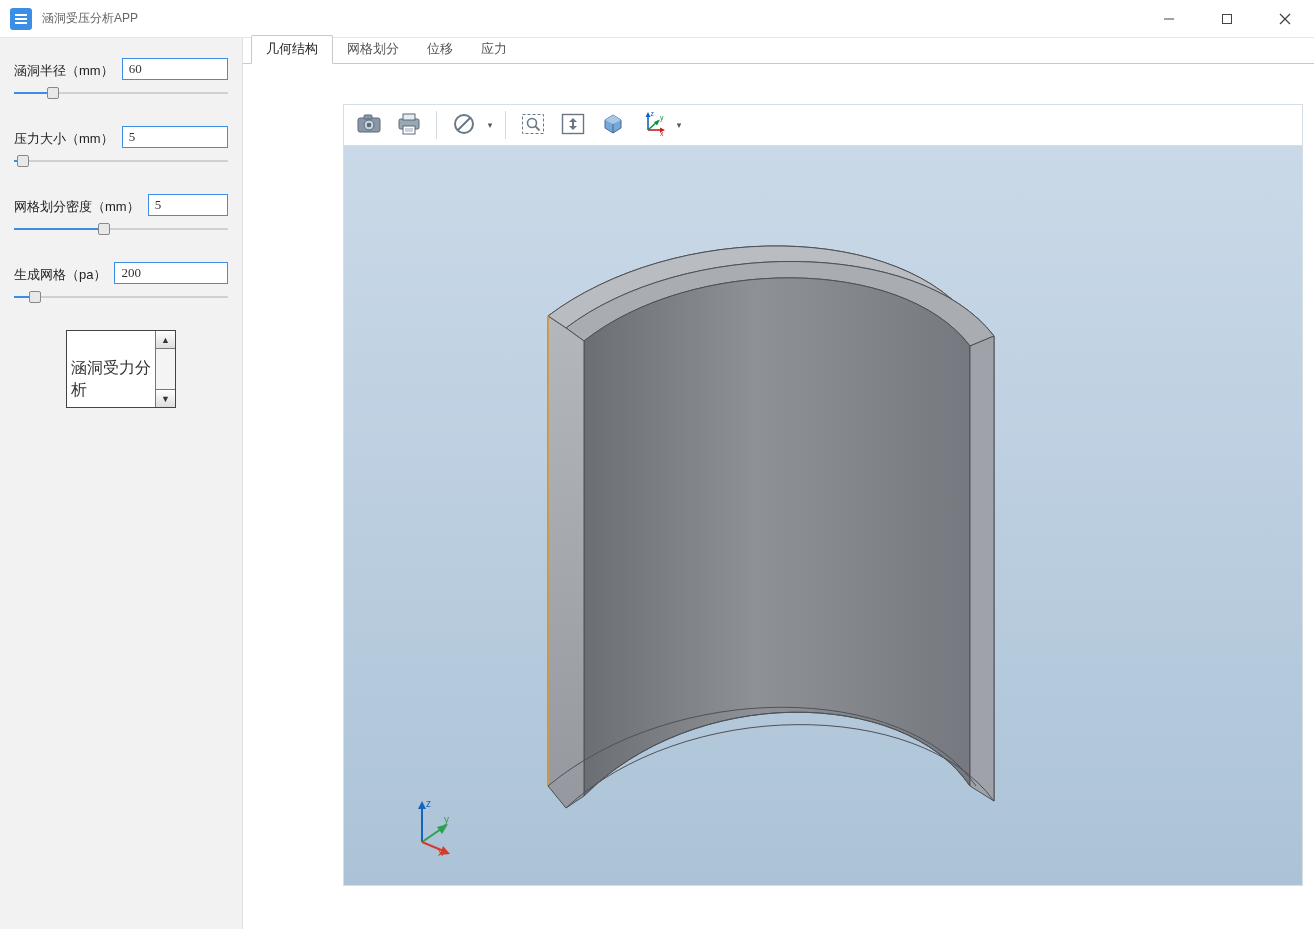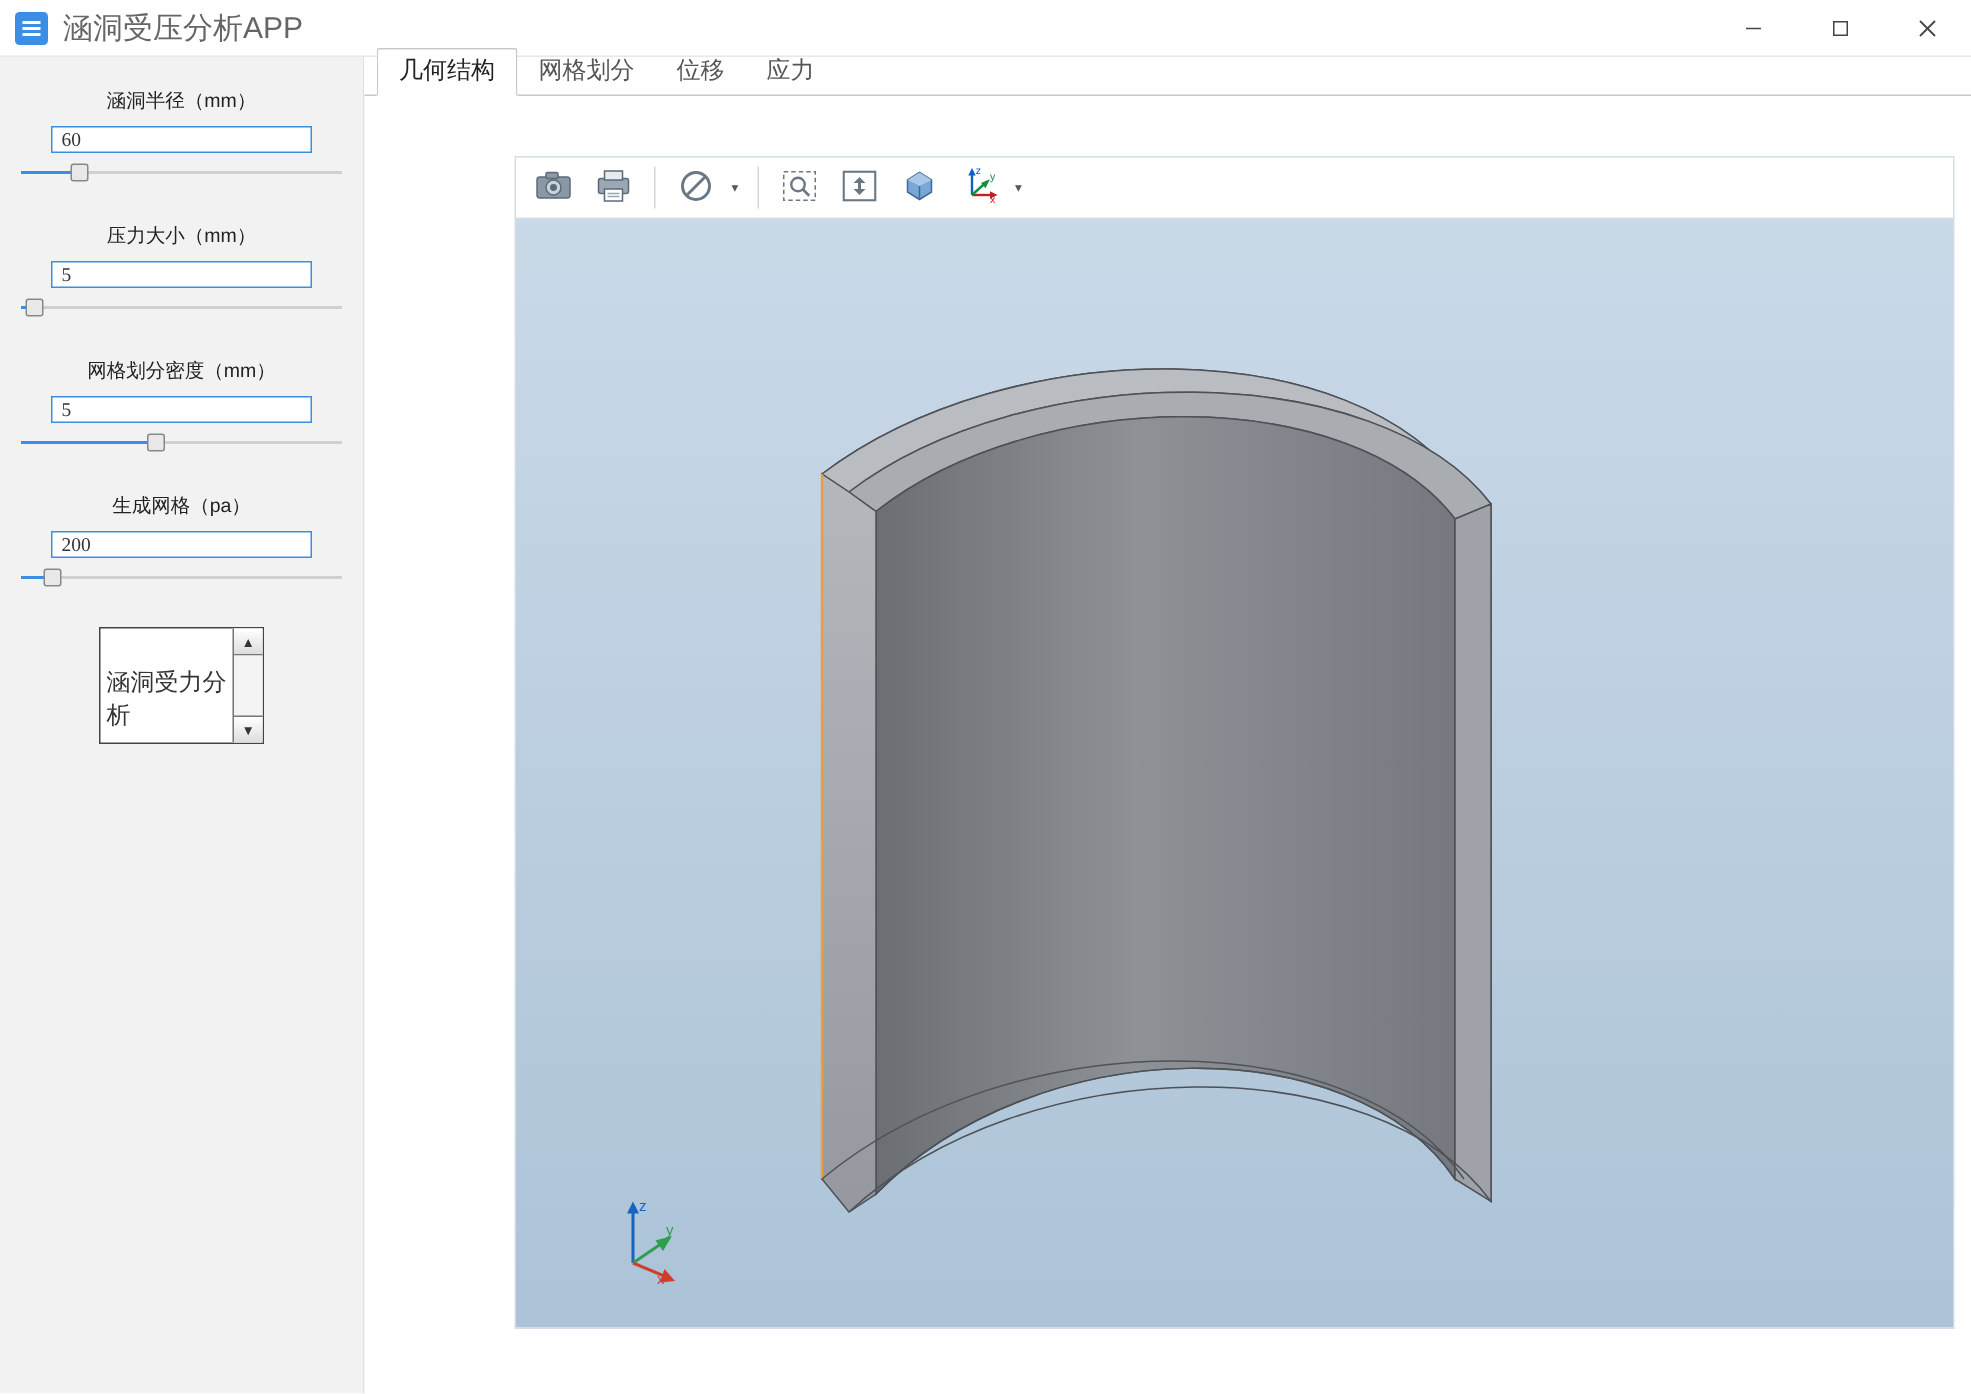--- a/index.html
+++ b/index.html
@@ -26,21 +26,21 @@
   .titlebar .logo {
     width: 22px; height: 22px;
     background: #3a8ee5;
     border-radius: 3px;
     display: flex; align-items: center; justify-content: center;
     margin-right: 10px;
   }
   .titlebar .logo svg { display: block; }
   .titlebar .title {
     color: #666;
-    font-size: 20px;
+    font-size: 12px;
   }
   .win-controls {
     position: absolute; right: 0; top: 0; height: 100%;
     display: flex;
   }
   .win-btn {
     width: 58px; height: 100%;
     display: flex; align-items: center; justify-content: center;
     color: #555;
     font-family: Arial, sans-serif;
@@ -63,23 +63,22 @@
     display: flex;
     flex-direction: column;
     background: #ffffff;
   }
 
   
   .field {
     margin-bottom: 26px;
   }
   .field-row1 {
-    display: flex; align-items: center; gap: 8px;
+    display: flex; align-items: flex-end; gap: 8px;
     margin-bottom: 6px;
-    flex-direction: column;
   }
   .field-label {
     font-size: 13px;
     color: #222;
     white-space: nowrap;
   }
   .field-input {
     flex: 1;
     height: 22px;
     border: 1px solid #3a8ee5;
@@ -154,21 +153,21 @@
   .scroll-arrow:last-child { border-bottom: none; border-top: 1px solid #777; }
   .scroll-track { flex: 1; background: #f4f4f4; }
 
   
   .tabs {
     height: 26px;
     display: flex; align-items: flex-end;
     border-bottom: 1px solid #c8c8c8;
     padding-left: 8px;
     background: #ffffff;
-    font-size: 16px;
+    font-size: 13px;
   }
   .tab {
     padding: 4px 14px 5px 14px;
     color: #555;
     position: relative;
     cursor: pointer;
   }
   .tab.active {
     background: #fff;
     border: 1px solid #c8c8c8;

